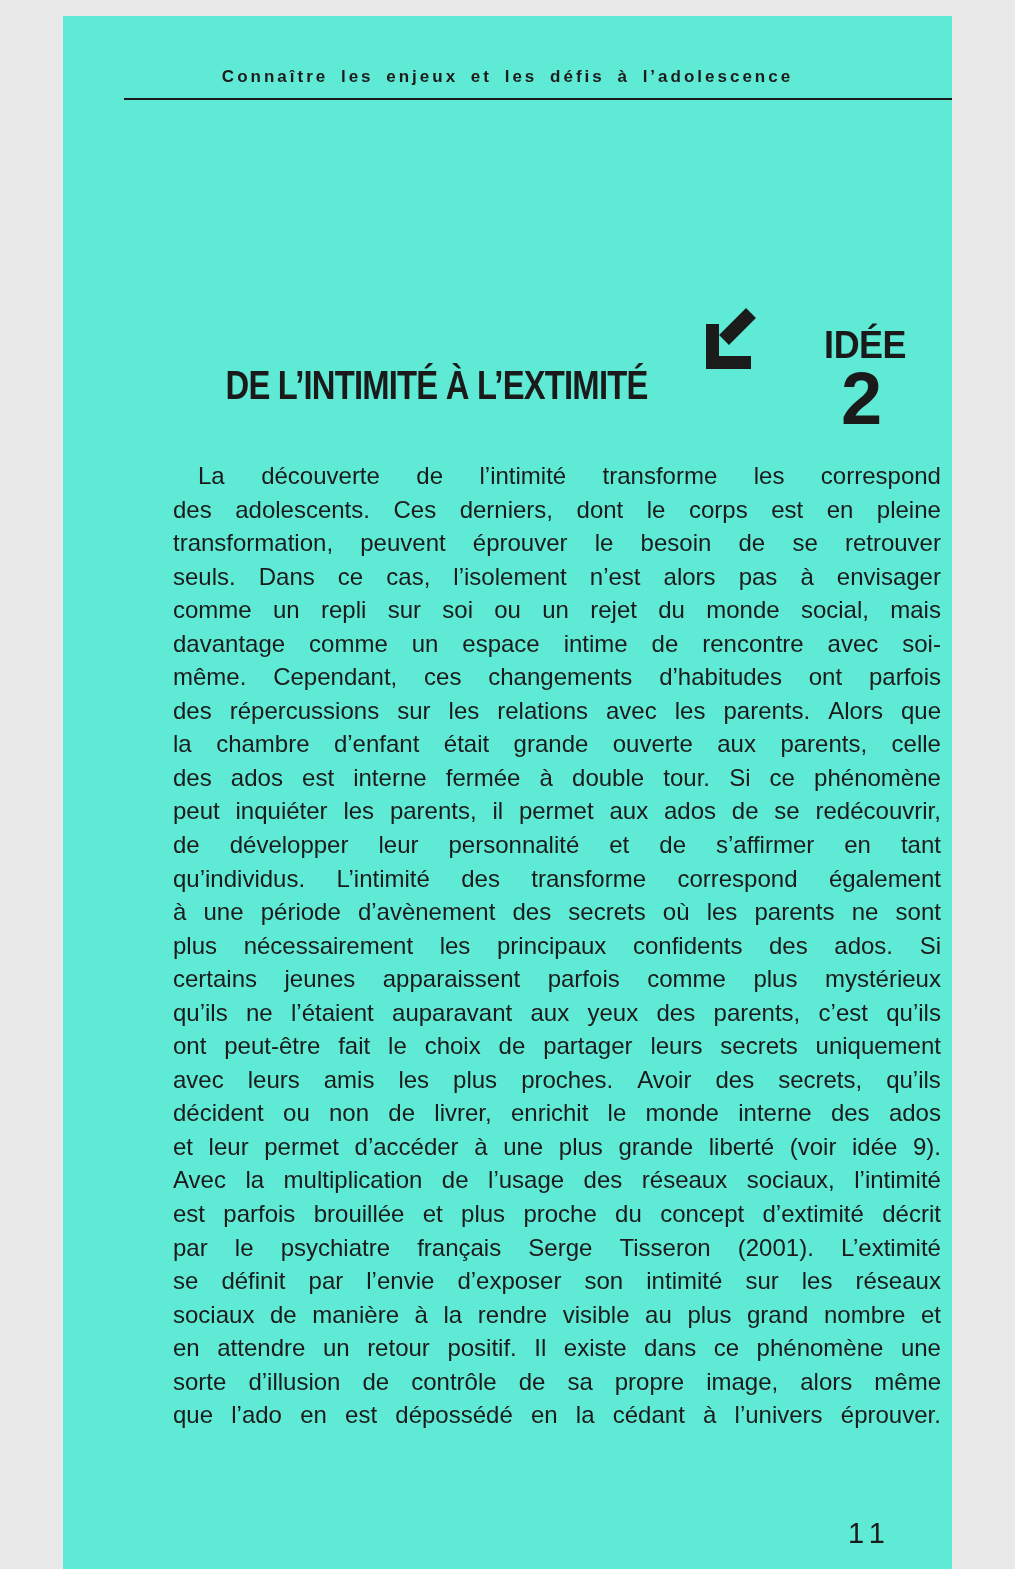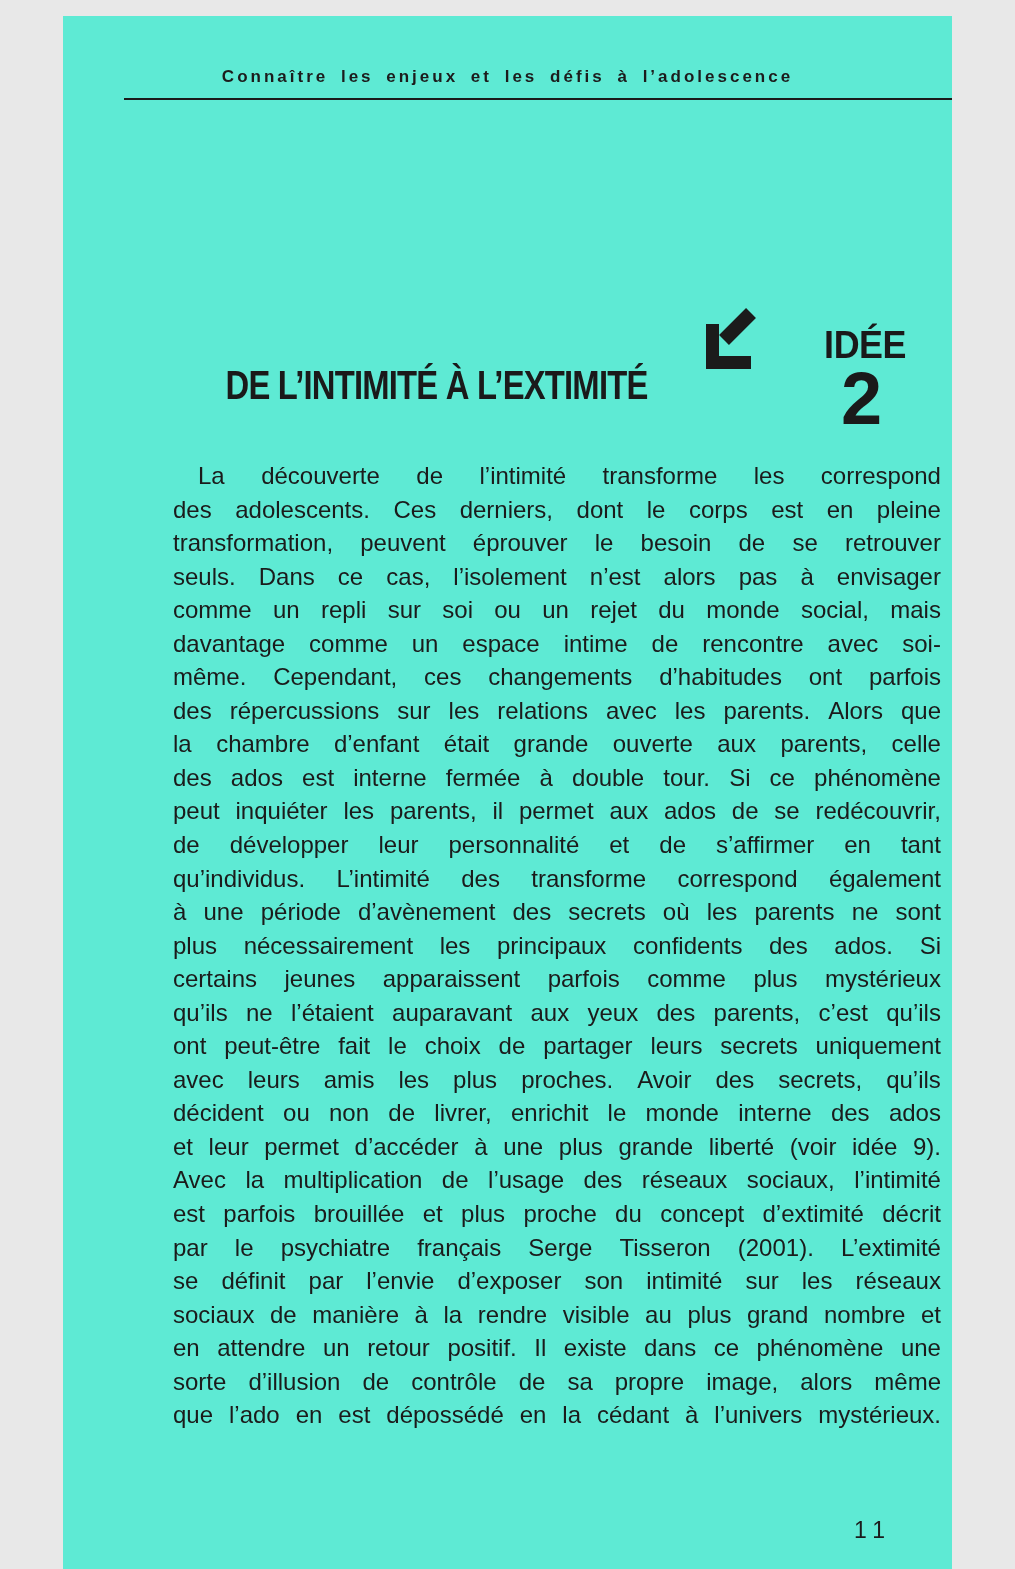--- a/index.html
+++ b/index.html
@@ -86,21 +86,21 @@
     display: flex;
     justify-content: space-between;
     height: 33.55px;
     white-space: nowrap;
   }
   .body-line:first-child { padding-left: 25px; }
   .page-number {
     position: absolute;
     top: 1501px;
     right: 60px;
-    font-size: 23px;
+    font-size: 29px;
     letter-spacing: 7px;
     color: #1b1b1b;
   }
 </style>
 </head>
 <body>
 
 <div class="page">
 
   <div class="running-header">Connaître les enjeux et les défis à l’adolescence</div>
@@ -452,19 +452,19 @@
         <span>que</span>
         <span>l’ado</span>
         <span>en</span>
         <span>est</span>
         <span>dépossédé</span>
         <span>en</span>
         <span>la</span>
         <span>cédant</span>
         <span>à</span>
         <span>l’univers</span>
-        <span>mystérieux.</span>
+        <span>éprouver.</span>
       </div>
     </div>
 
   <div class="page-number">11</div>
 
 </div>
 
 </body></html>

